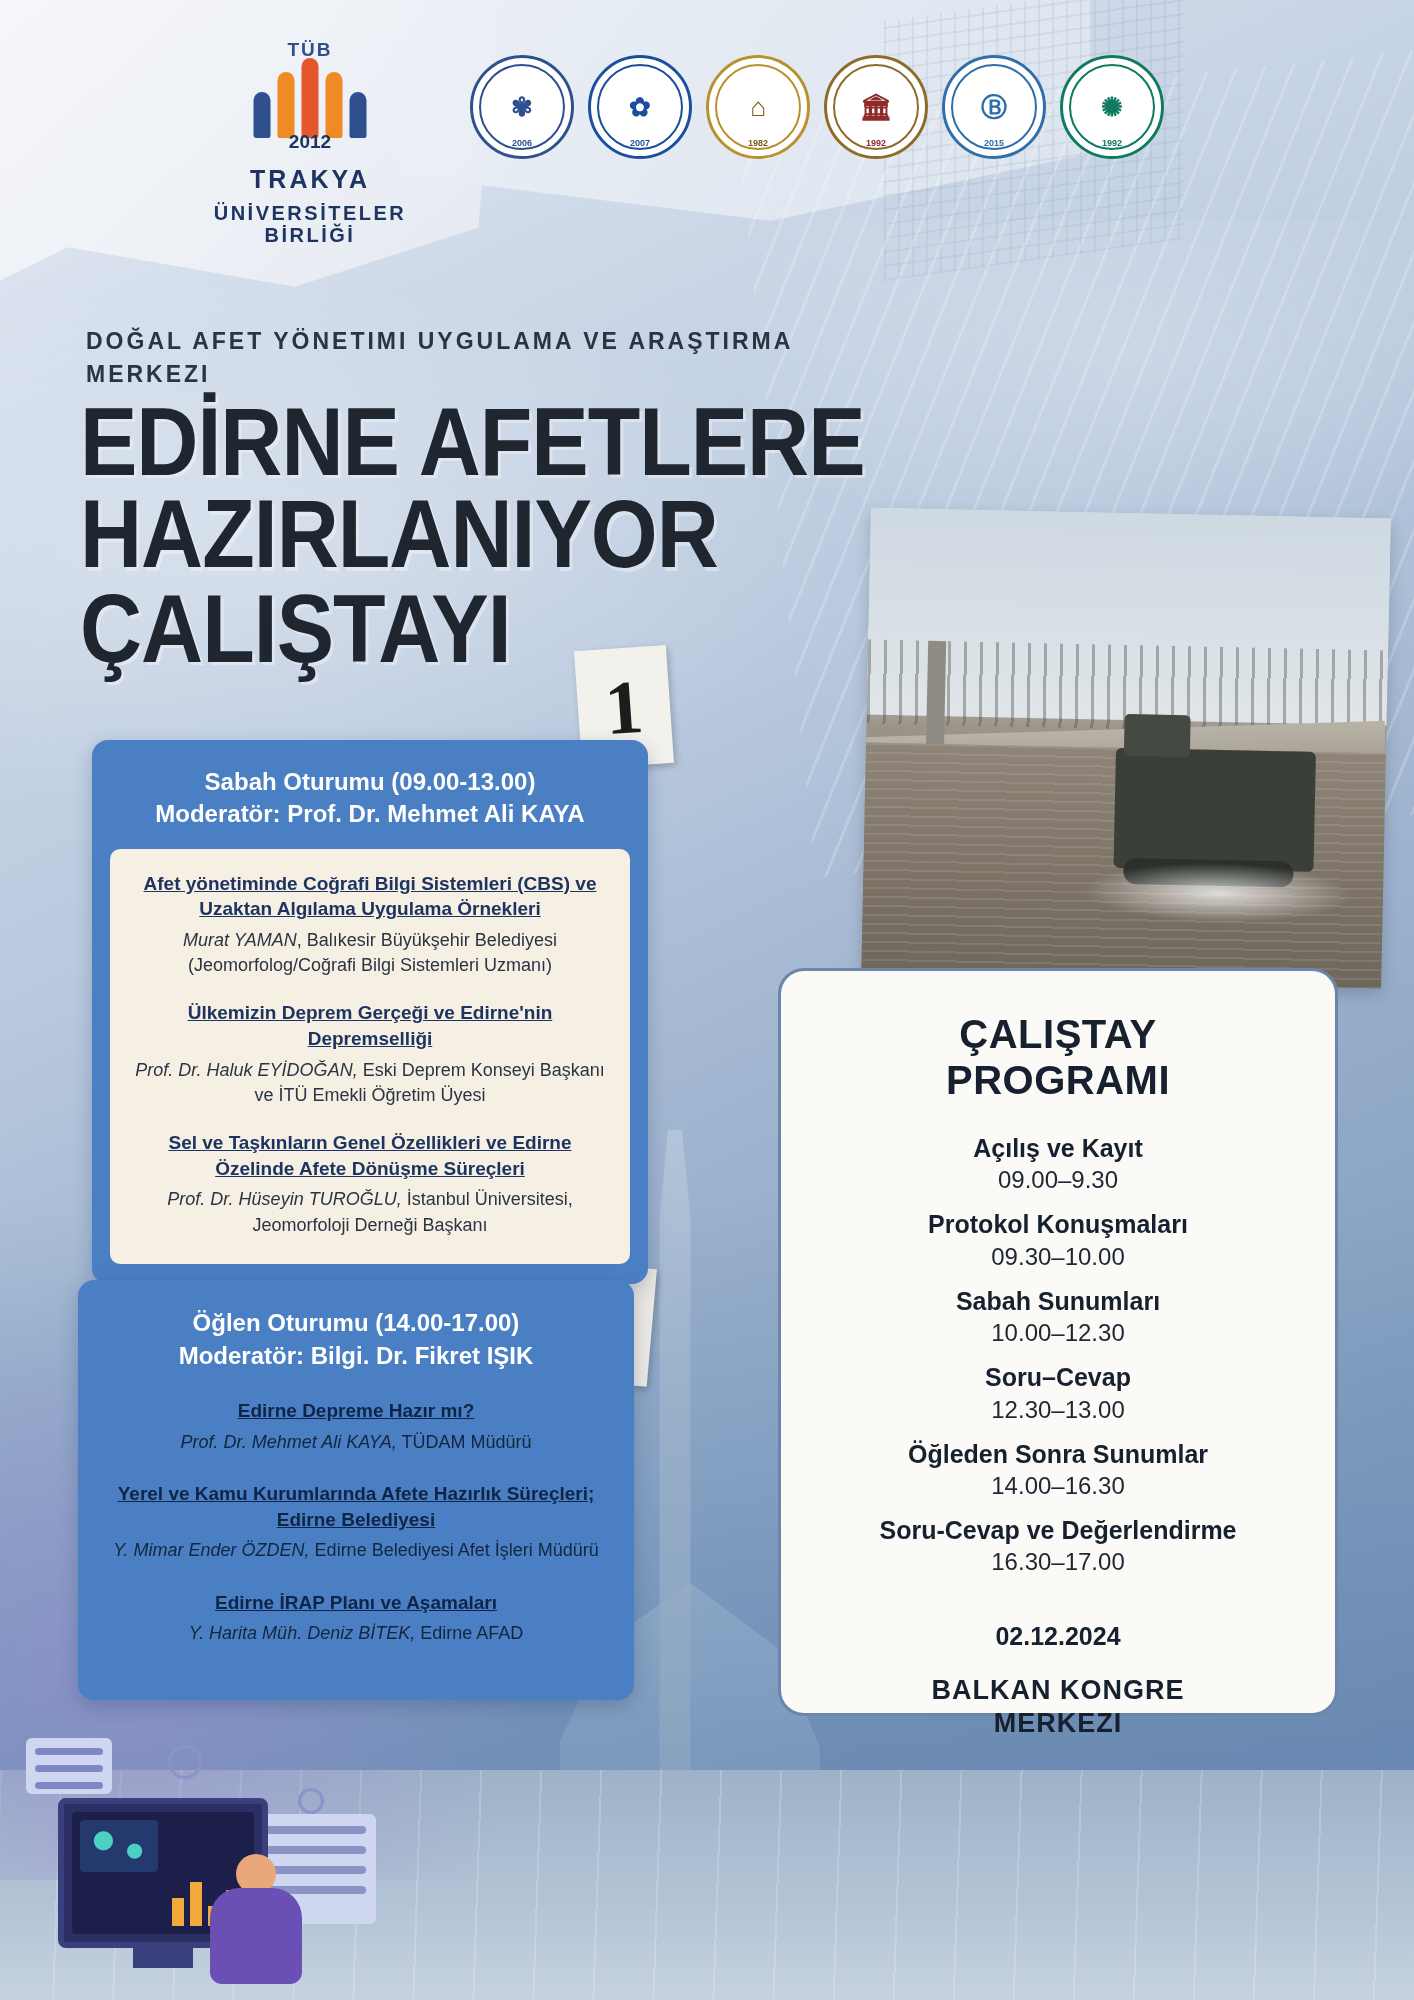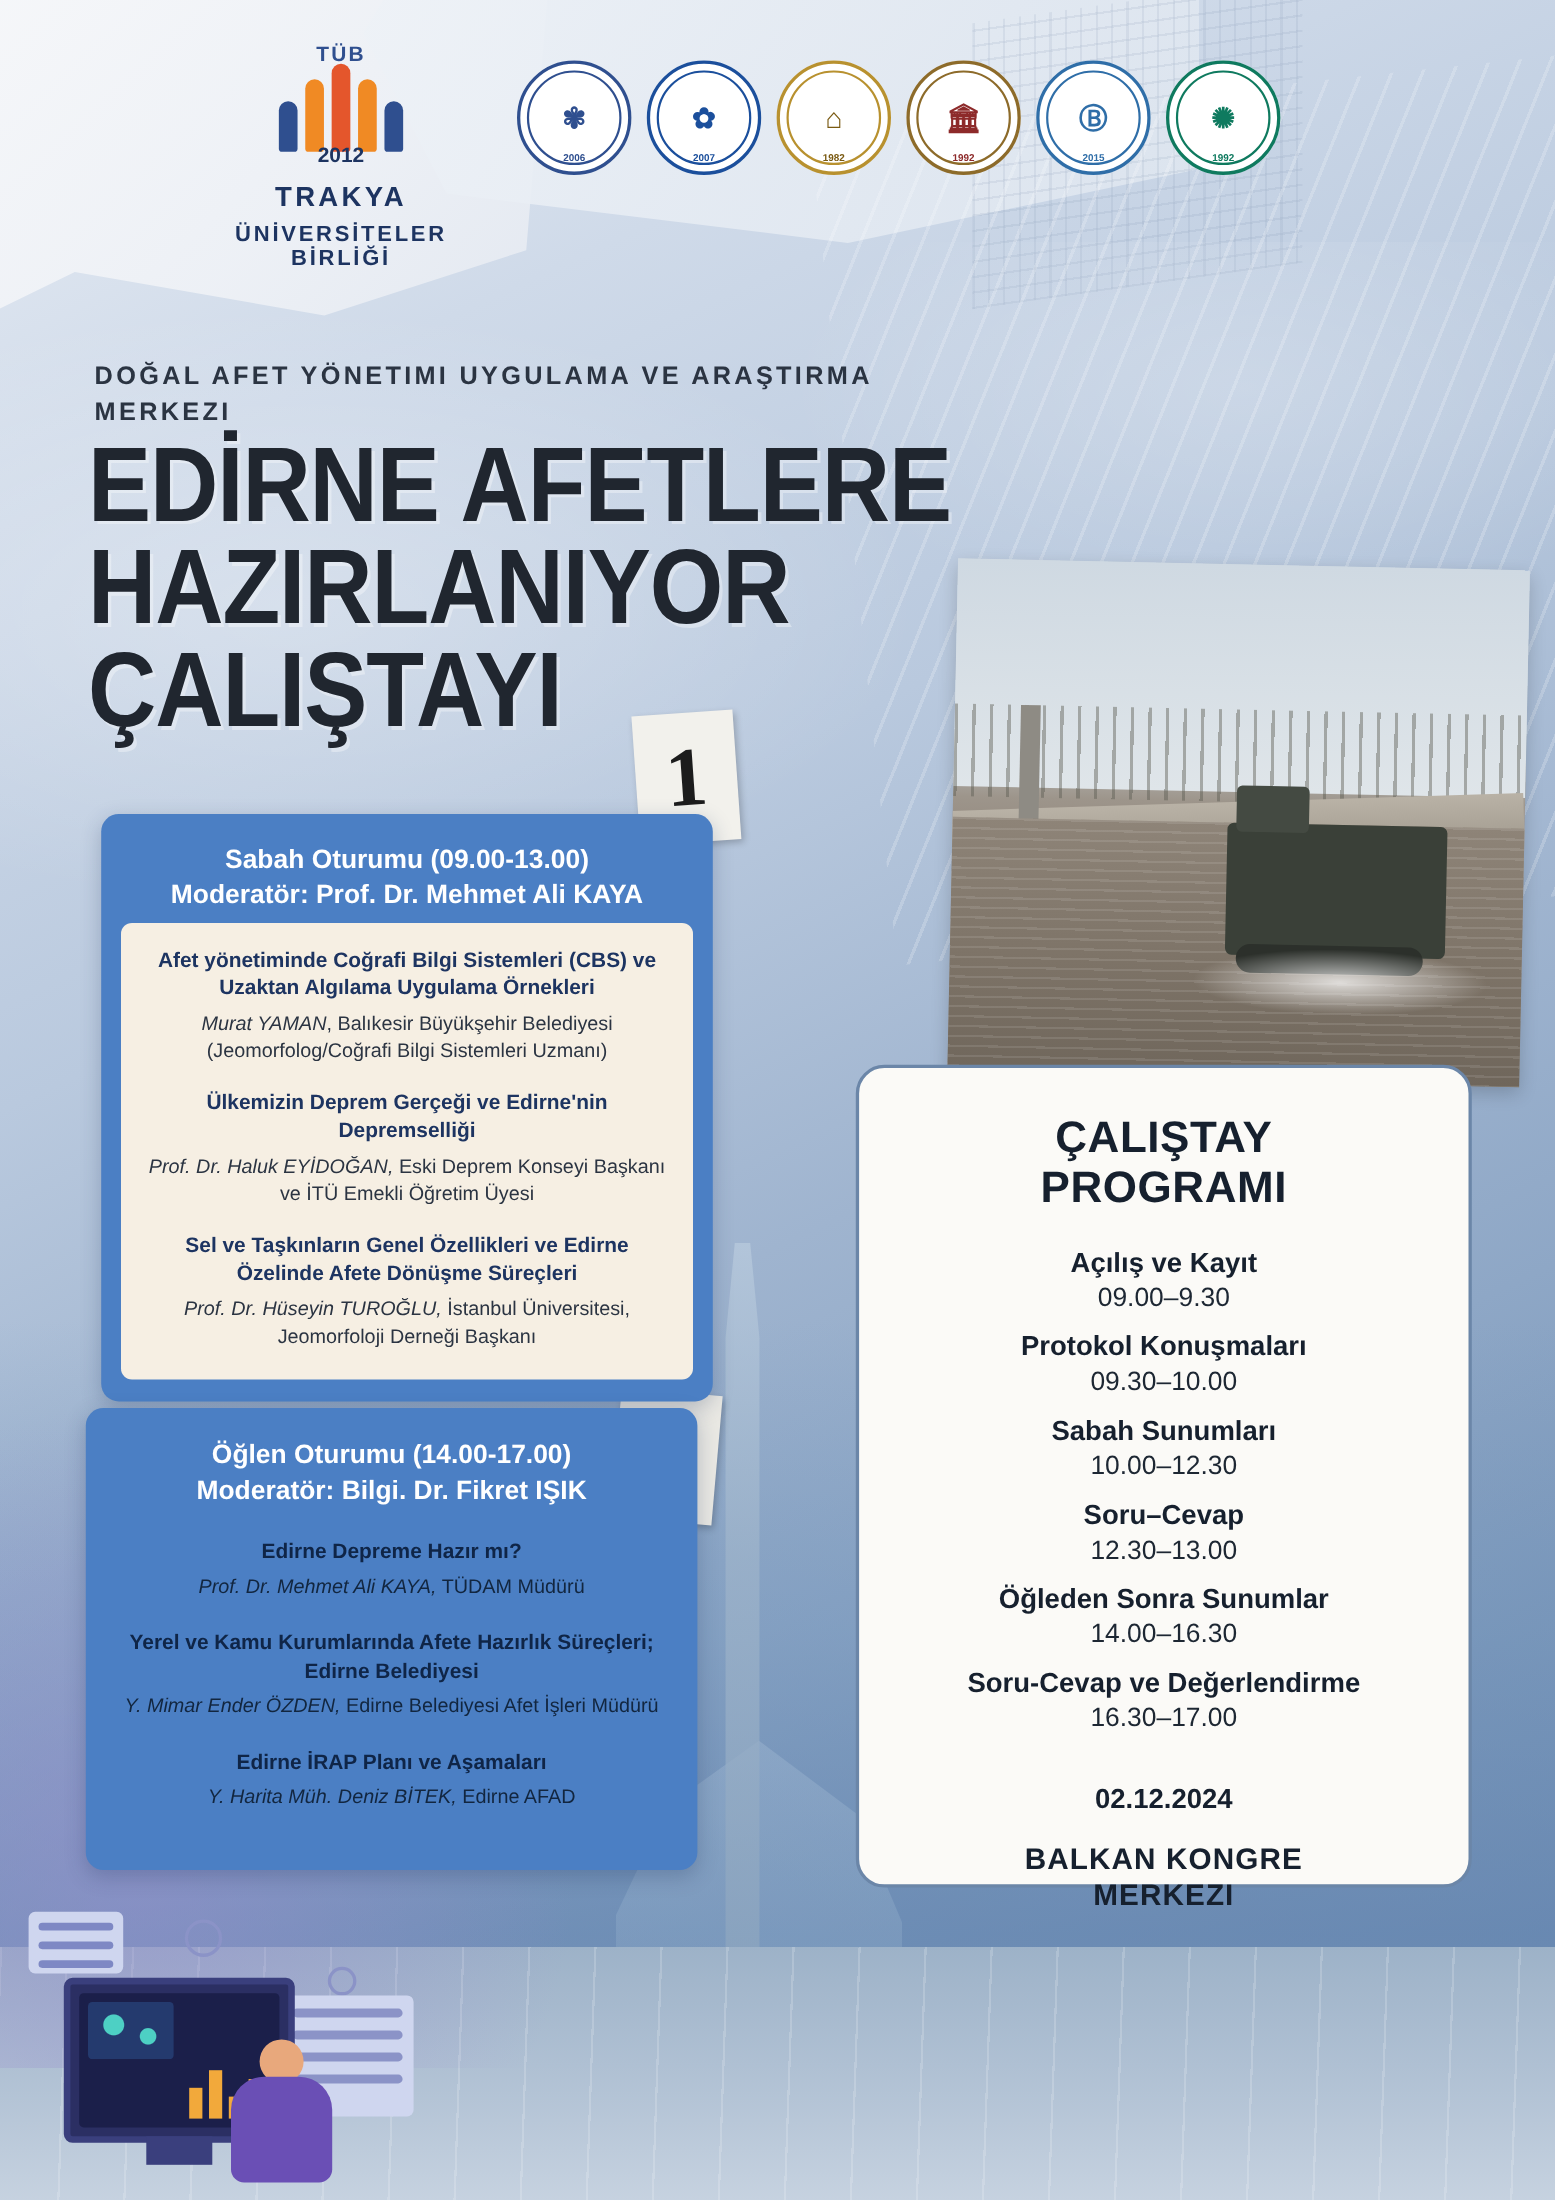--- a/index.html
+++ b/index.html
@@ -162,29 +162,29 @@
   }
   .card-morning {
     left:92px; top:740px; width:556px; min-height:500px;
     background:#4b7fc4;
     padding:18px 18px 20px;
     box-shadow:0 6px 18px rgba(30,50,90,.25);
   }
   .card-morning .hdr {
     text-align:center; color:#fff;
     font:800 24px/1.35 "Liberation Sans",sans-serif;
-    margin:8px 0 8px;
+    margin:8px 0 18px;
   }
   .inner-cream {
     background:#f6efe3; border-radius:10px; padding:22px 22px 26px;
   }
   .blk { margin-bottom:22px; }
   .blk:last-child { margin-bottom:0; }
   .blk .t {
-    font:800 19px/1.35 "Liberation Sans",sans-serif; color:#1d3461; text-align:center;
+    font:800 19px/1.35 "Liberation Sans",sans-serif; color:#1d3461; text-align:center;text-decoration:underline;
   }
   .blk .p {
     font:400 18px/1.4 "Liberation Sans",sans-serif; color:#2b3442; text-align:center; margin-top:6px;
   }
   .blk .p i { font-style:italic; }
   .card-noon {
     left:78px; top:1280px; width:556px;
     background:#4b7fc4; padding:20px 22px 28px;
     box-shadow:0 6px 18px rgba(30,50,90,.25);
   }

